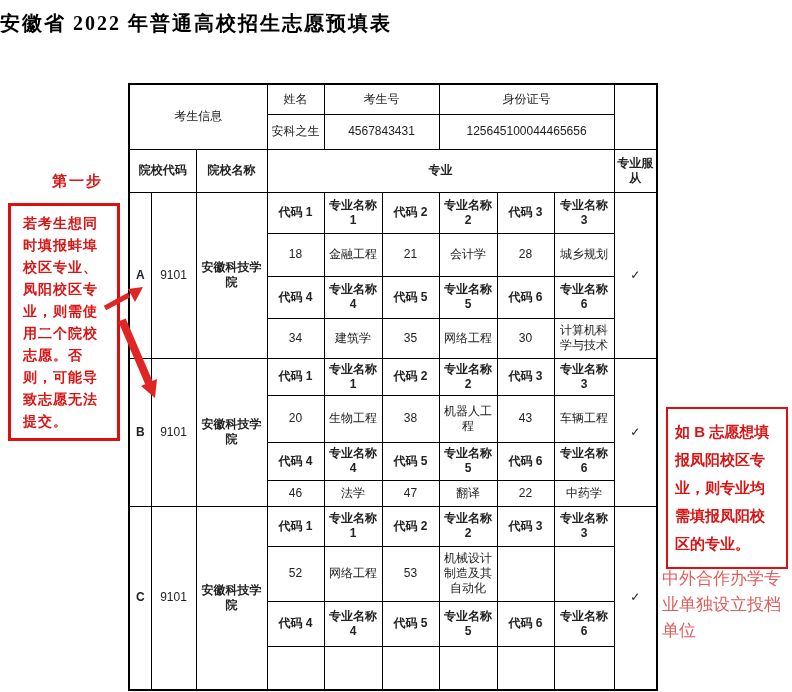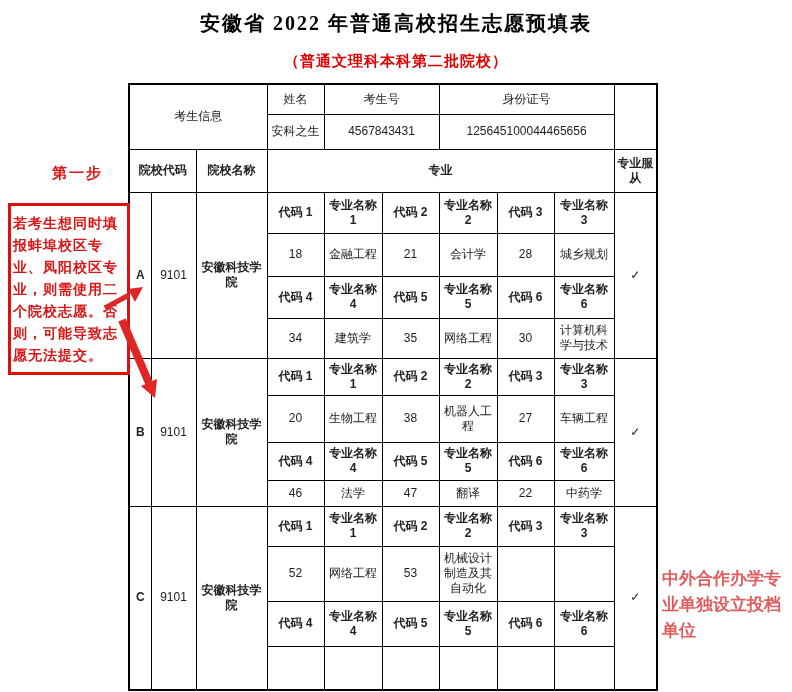--- a/index.html
+++ b/index.html
@@ -1,21 +1,21 @@
 <!DOCTYPE html>
 <html><head>
 <meta charset="utf-8">
 <style>
   html,body { margin:0; padding:0; background:#fff; }
   .canvas {
     position:relative; width:792px; height:692px; background:#ffffff;
     font-family:"Liberation Sans", sans-serif; overflow:hidden;
   }
   .page-title {
-    position:absolute; left:0; top:10px; width:792px; text-align:center;
+    position:absolute; left:0; top:10px; width:792px; text-align:left;
     font-size:20px; font-weight:bold; color:#000; letter-spacing:2px;
     font-family:"Liberation Serif", serif;
   }
   .page-subtitle {
     position:absolute; left:0; top:52px; width:792px; text-align:center;
     font-size:15px; font-weight:bold; color:#e00000; letter-spacing:1px;
   }
   table.form-table {
     position:absolute; left:128px; top:83px; width:528px;
     border-collapse:collapse; table-layout:fixed;
@@ -29,45 +29,44 @@
   td.b  { font-weight:normal; font-size:14px; color:#000; }
   td.hd { font-weight:bold; font-size:12.5px; color:#000; }
   td.colhd { font-weight:bold; font-size:13px; color:#000; }
   td.college { font-weight:bold; font-size:14px; color:#000; padding:0 4px; }
   td.codecell { font-weight:normal; font-size:14px; color:#000; }
   td.letter { font-weight:bold; font-size:13px; color:#000; }
   td.letter-top { vertical-align:top; padding-top:3px; }
   td.obey { font-size:16px; color:#000; }
   td.obey-top { vertical-align:top; padding-top:12px; }
   .ann { position:absolute; color:#d91414; font-weight:bold; }
-  .step-label { left:52px; top:164px; font-size:15px; letter-spacing:2px; }
+  .step-label { left:52px; top:172px; font-size:15px; letter-spacing:2px; }
   .left-box {
-    left:8px; top:203px; width:122px; box-sizing:border-box;
-    border:3px solid #dd0f0f; padding:6px 2px; font-size:14px;
+    left:8px; top:203px; width:112px; box-sizing:border-box;
+    border:3px solid #dd0f0f; padding:6px 12px; font-size:14px;
     line-height:22px; letter-spacing:1px; text-align:left;
   }
   .right-box {
     width:122px; box-sizing:border-box; border:2px solid #dd0f0f;
     padding:9px 7px; font-size:15px; line-height:28px; text-align:left;
   }
   .right-box-a { left:666px; top:222px; }
   .right-box-b { left:666px; top:407px; }
   .bottom-note {
-    left:662px; top:566px; width:130px; color:#e05c5c; font-weight:bold;
+    left:662px; top:566px; width:130px; color:#e05c5c; font-weight:normal;
     font-size:17px; line-height:26px; text-align:left;
   }
   svg.arrows { position:absolute; left:95px; top:255px; pointer-events:none; }
 </style>
 </head>
 <body>
 
 <div class="canvas">
 
   <div class="page-title">安徽省 2022 年普通高校招生志愿预填表</div>
-  <div class="page-subtitle">（普通文理科本科第二批院校）</div>
 
   <table class="form-table">
     <colgroup>
       <col style="width:22px">
         <col style="width:45px">
         <col style="width:71px">
       <col style="width:57px">
         <col style="width:58px">
         <col style="width:57px">
       <col style="width:58px">
@@ -144,21 +143,21 @@
         <td class="hd">专业名称 2</td>
         <td class="hd">代码 3</td>
         <td class="hd">专业名称 3</td>
         <td rowspan="4" class="obey">✓</td>
       </tr>
       <tr style="height:47px">
         <td>20</td>
         <td>生物工程</td>
         <td>38</td>
         <td>机器人工程</td>
-        <td>27</td>
+        <td>43</td>
         <td>车辆工程</td>
       </tr>
       <tr style="height:38px">
         <td class="hd">代码 4</td>
         <td class="hd">专业名称 4</td>
         <td class="hd">代码 5</td>
         <td class="hd">专业名称 5</td>
         <td class="hd">代码 6</td>
         <td class="hd">专业名称 6</td>
       </tr>
@@ -205,20 +204,21 @@
         <td></td>
         <td></td>
         <td></td>
         <td></td>
       </tr>
     </tbody>
   </table>
 
   <div class="ann step-label">第一步</div>
   <div class="ann left-box">若考生想同时填报蚌埠校区专业、凤阳校区专业，则需使用二个院校志愿。否则，可能导致志愿无法提交。</div>
+  <div class="ann right-box right-box-b">如 B 志愿想填报凤阳校区专业，则专业均需填报凤阳校区的专业。</div>
   <div class="ann bottom-note">中外合作办学专业单独设立投档单位</div>
 
   <svg class="arrows" width="100" height="150" viewBox="0 0 100 150">
     <g>
       <line x1="10" y1="53" x2="34" y2="40" stroke="#e02525" stroke-width="5"></line>
       <polygon points="48,32 33,34 40,47" fill="#e02525"></polygon>
     </g>
     <g>
       <line x1="27" y1="65" x2="54" y2="128" stroke="#e02525" stroke-width="8"></line>
       <polygon points="60,143 62,124 46,131" fill="#e02525"></polygon>

